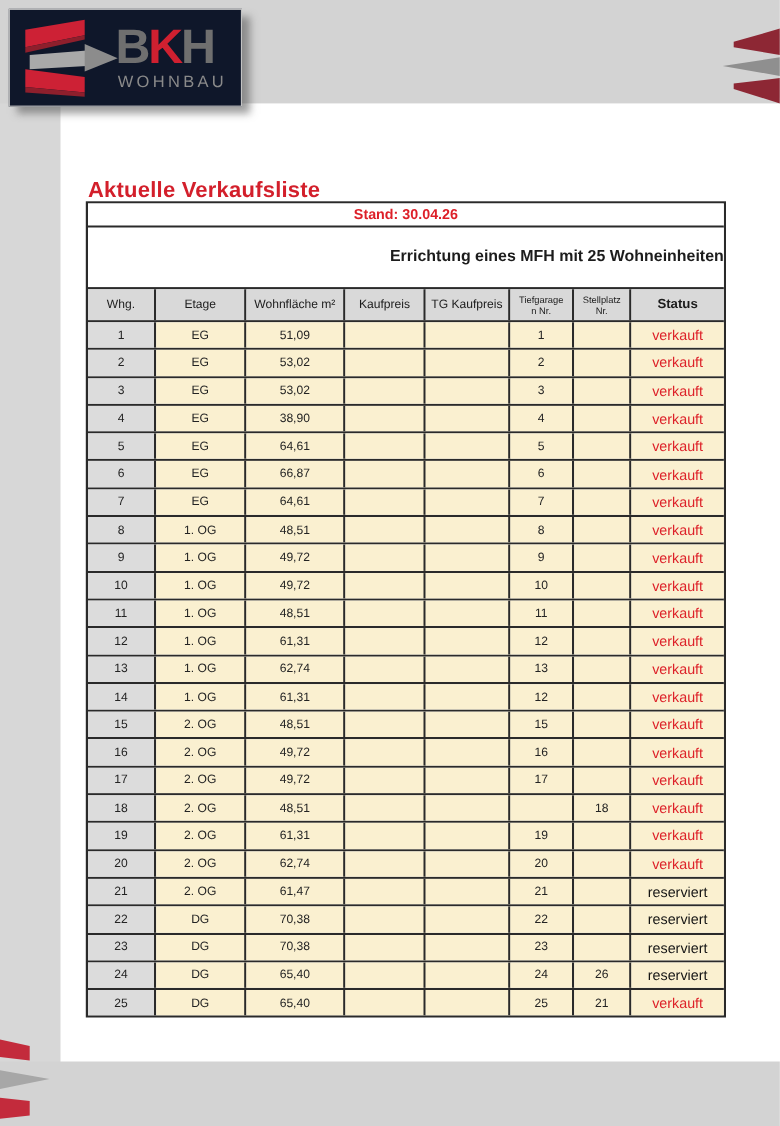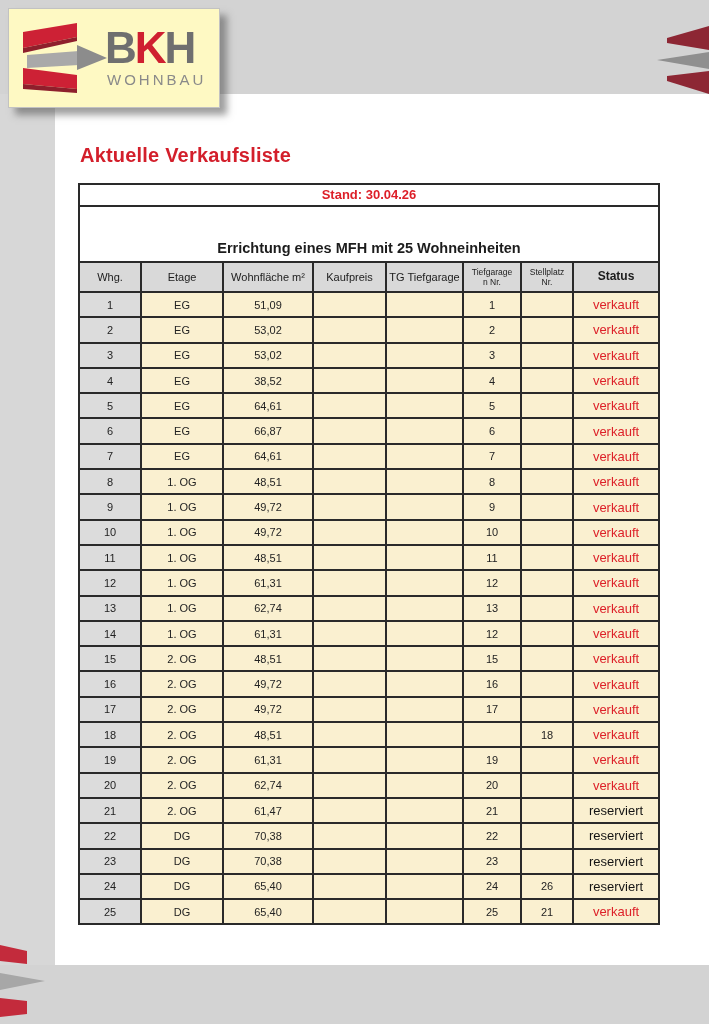--- a/index.html
+++ b/index.html
@@ -5,45 +5,45 @@
   html,body{margin:0;padding:0;}
   body{font-family:"Liberation Sans", sans-serif; background:#ffffff;}
   .page{position:relative; width:709px; height:1024px; background:#ffffff; overflow:hidden;}
 
   
   .left-strip{position:absolute; left:0; top:0; width:55px; height:1024px; background:#d7d7d7;}
   .header-band{position:absolute; left:0; top:0; width:709px; height:94px; background:#d3d3d3;}
   .footer-band{position:absolute; left:0; top:965px; width:709px; height:59px; background:#d3d3d3;}
 
   
-  .logo-box{position:absolute; left:8px; top:8px; width:212px; height:100px; background:#fef9c3;
+  .logo-box{position:absolute; left:8px; top:8px; width:212px; height:89px; background:#0f172a;
             border:1px solid #c2c2c2; box-shadow:7px 7px 7px rgba(80,80,80,0.55);
             display:flex; align-items:center; padding:0 4px; box-sizing:border-box;}
   .logo-mark{flex:0 0 auto; margin-left:2px;}
   .logo-text{display:flex; flex-direction:column; align-items:flex-start; margin-left:-6px;}
   .logo-bkh{font-weight:bold; font-size:44px; line-height:40px; letter-spacing:-2px; color:#6f6f6f;}
   .logo-bkh .k{color:#cf2030;}
   .logo-wohnbau{font-size:15px; letter-spacing:3px; color:#8a8a8a; margin-top:3px; margin-left:2px;}
 
   
   .header-text{position:absolute; left:232px; top:22px; color:#404040; font-size:13.5px; line-height:23px;}
 
   
   .corner-tr{position:absolute; right:0; top:24px;}
   .corner-bl{position:absolute; left:0; top:942px;}
 
   
-  .page-title{position:absolute; left:80px; top:144px; color:#d31f2b; font-weight:bold; font-size:20px; letter-spacing:0.2px;}
+  .page-title{position:absolute; left:80px; top:162px; color:#d31f2b; font-weight:bold; font-size:20px; letter-spacing:0.2px;}
 
   
   .vtable{position:absolute; left:78px; top:183px; width:582px; border:2px solid #2a2a2a; background:#ffffff; box-sizing:border-box;}
   .stand-row{height:20px; line-height:20px; text-align:center; color:#dd1f28; font-weight:bold; font-size:13px;
              border-bottom:2px solid #2a2a2a; background:#ffffff;}
   .block-title{height:56px; border-bottom:2px solid #2a2a2a; background:#ffffff;
-               display:flex; flex-direction:column; justify-content:flex-end; align-items:center;
+               display:flex; flex-direction:row; justify-content:flex-end; align-items:center;
                padding-bottom:3px; box-sizing:border-box; font-weight:bold; font-size:14.5px; line-height:20px; color:#1c1c1c;}
   .grid-row{display:grid; grid-template-columns:62px 82px 90px 73px 77px 58px 52px 1fr;}
   .hdr-row{height:28px; border-bottom:2px solid #2a2a2a;}
   .hdr-cell{background:#d9d9d9; border-right:2px solid #2a2a2a; box-sizing:border-box;
             display:flex; align-items:flex-end; justify-content:center; padding-bottom:8px;
             font-size:11px; color:#1c1c1c;}
   .hdr-cell:last-child{border-right:none;}
   .hdr-cell.small{flex-direction:column; align-items:center; justify-content:center; font-size:8.5px; line-height:10px; padding-bottom:0;}
   .hdr-cell.status-h{font-weight:bold; font-size:12px;}
   .body-row{height:23.3px; border-bottom:2px solid #2a2a2a;}
@@ -98,21 +98,21 @@
   <div class="vtable">
     <div class="stand-row">Stand: 30.04.26</div>
     <div class="block-title">
       <div>Errichtung eines MFH mit 25 Wohneinheiten</div>
     </div>
     <div class="grid-row hdr-row">
       <div class="hdr-cell">Whg.</div>
       <div class="hdr-cell">Etage</div>
       <div class="hdr-cell">Wohnfläche m²</div>
       <div class="hdr-cell">Kaufpreis</div>
-      <div class="hdr-cell">TG Tiefgarage</div>
+      <div class="hdr-cell">TG Kaufpreis</div>
       <div class="hdr-cell small">
         <span>Tiefgarage</span>
         <span>n Nr.</span>
       </div>
       <div class="hdr-cell small">
         <span>Stellplatz</span>
         <span>Nr.</span>
       </div>
       <div class="hdr-cell status-h">Status</div>
     </div>
@@ -145,21 +145,21 @@
           <div class="cell">53,02</div>
           <div class="cell"></div>
           <div class="cell"></div>
           <div class="cell">3</div>
           <div class="cell"></div>
           <div class="cell status st-verkauft">verkauft</div>
         </div>
         <div class="grid-row body-row">
           <div class="cell whg">4</div>
           <div class="cell">EG</div>
-          <div class="cell">38,52</div>
+          <div class="cell">38,90</div>
           <div class="cell"></div>
           <div class="cell"></div>
           <div class="cell">4</div>
           <div class="cell"></div>
           <div class="cell status st-verkauft">verkauft</div>
         </div>
         <div class="grid-row body-row">
           <div class="cell whg">5</div>
           <div class="cell">EG</div>
           <div class="cell">64,61</div>

